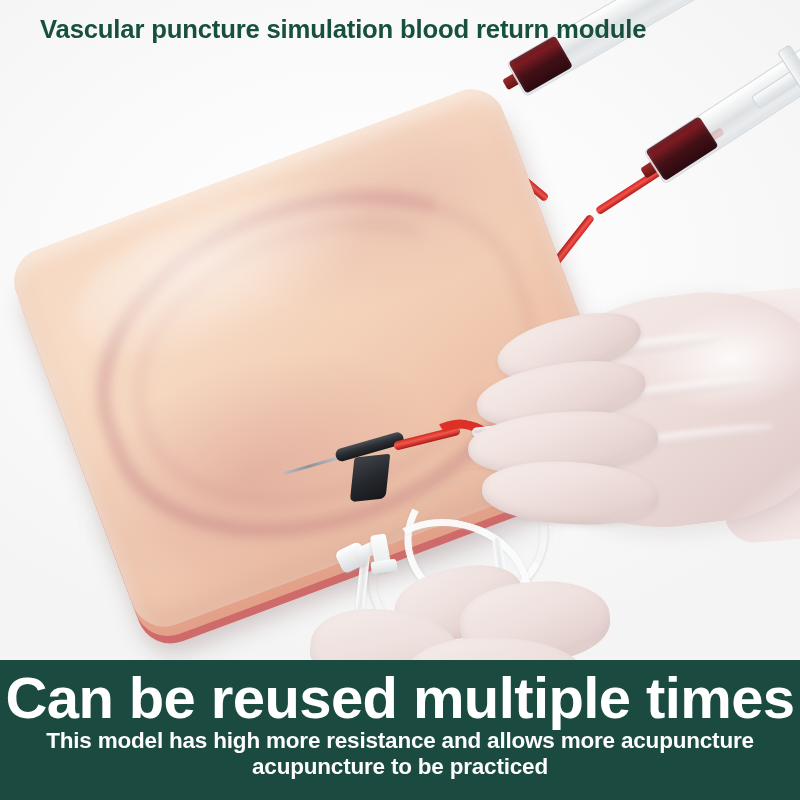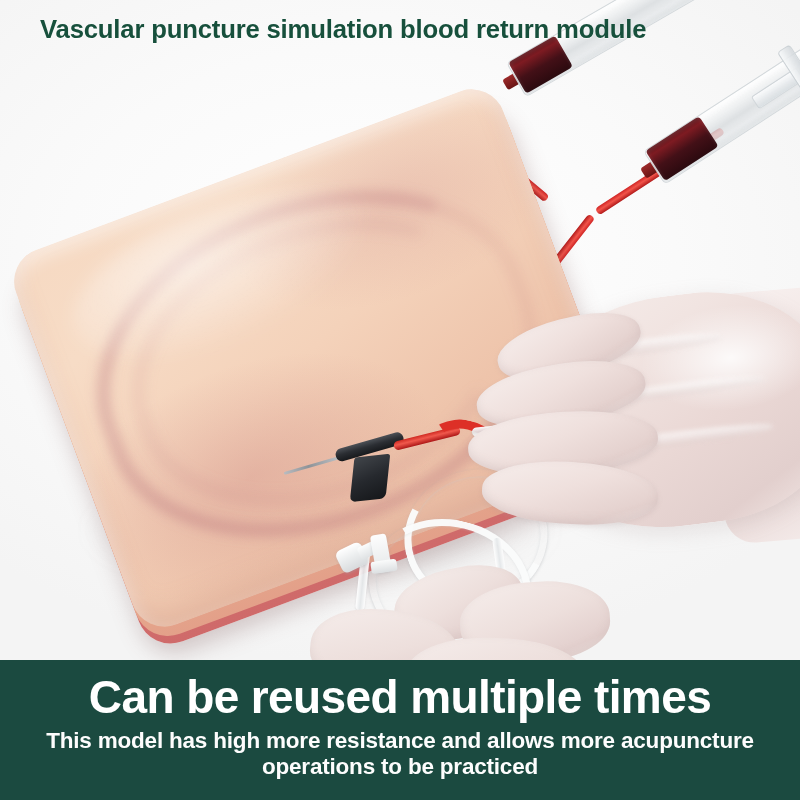--- a/index.html
+++ b/index.html
@@ -286,21 +286,21 @@
 
   
   #banner{
     position:absolute;left:0;top:660px;width:800px;height:140px;
     background:#1b4a40;
     color:#ffffff;
     text-align:center;
   }
   #banner-headline{
     margin:0;padding-top:9px;
-    font-size:46px;line-height:57px;
+    font-size:58px;line-height:57px;
     font-weight:700;letter-spacing:-.6px;
     color:#ffffff;
     white-space:nowrap;
   }
   .banner-sub{
     margin:0;
     font-size:22.5px;line-height:26px;
     font-weight:700;letter-spacing:-.2px;
     color:#fdfdfd;
     white-space:nowrap;
@@ -386,16 +386,16 @@
       <div class="gl2-finger" id="g2d"></div>
     </div>
 
     <div id="title">Vascular puncture simulation blood return module</div>
 
   </div>
 
   <div id="banner">
     <div id="banner-headline">Can be reused multiple times</div>
     <div class="banner-sub" id="banner-sub-1">This model has high more resistance and allows more acupuncture</div>
-    <div class="banner-sub" id="banner-sub-2">operations to be practiced</div>
+    <div class="banner-sub" id="banner-sub-2">acupuncture to be practiced</div>
   </div>
 
 </div>
 
 </body></html>

